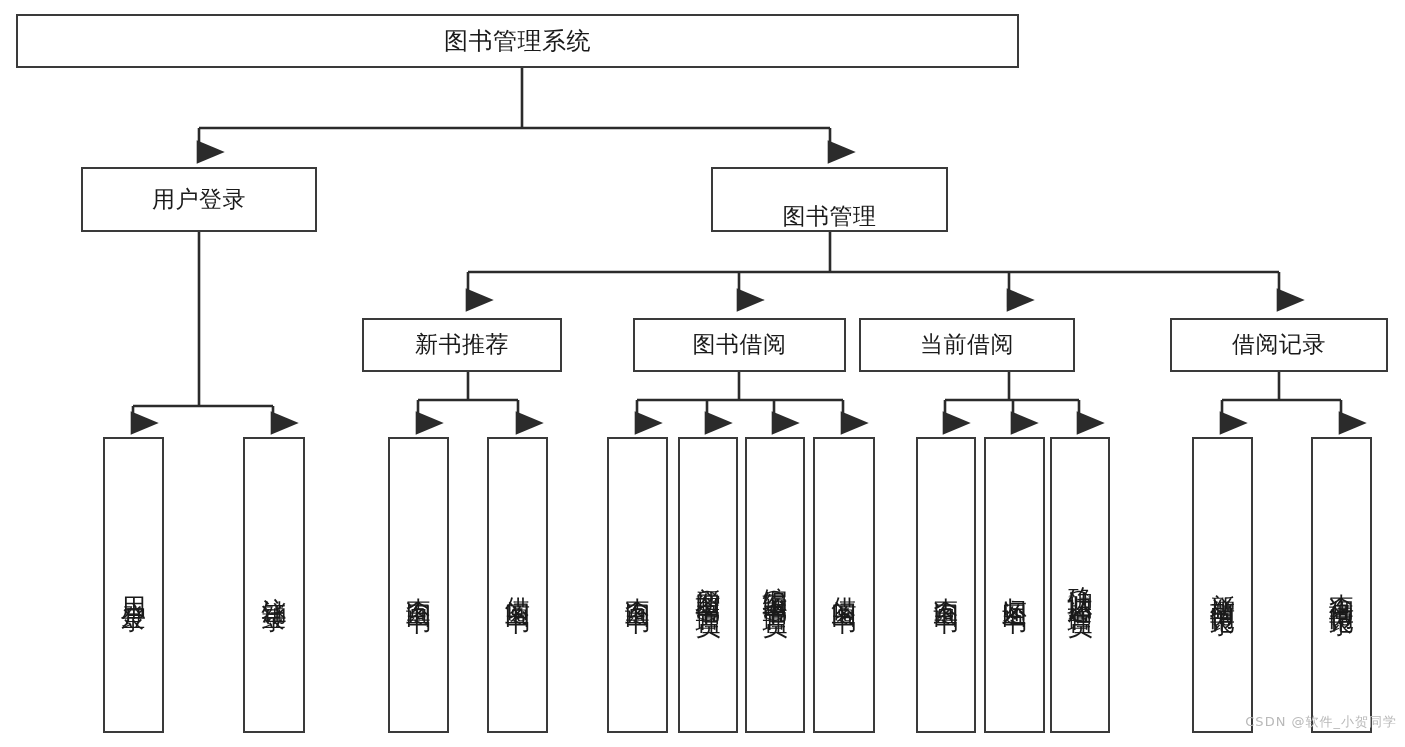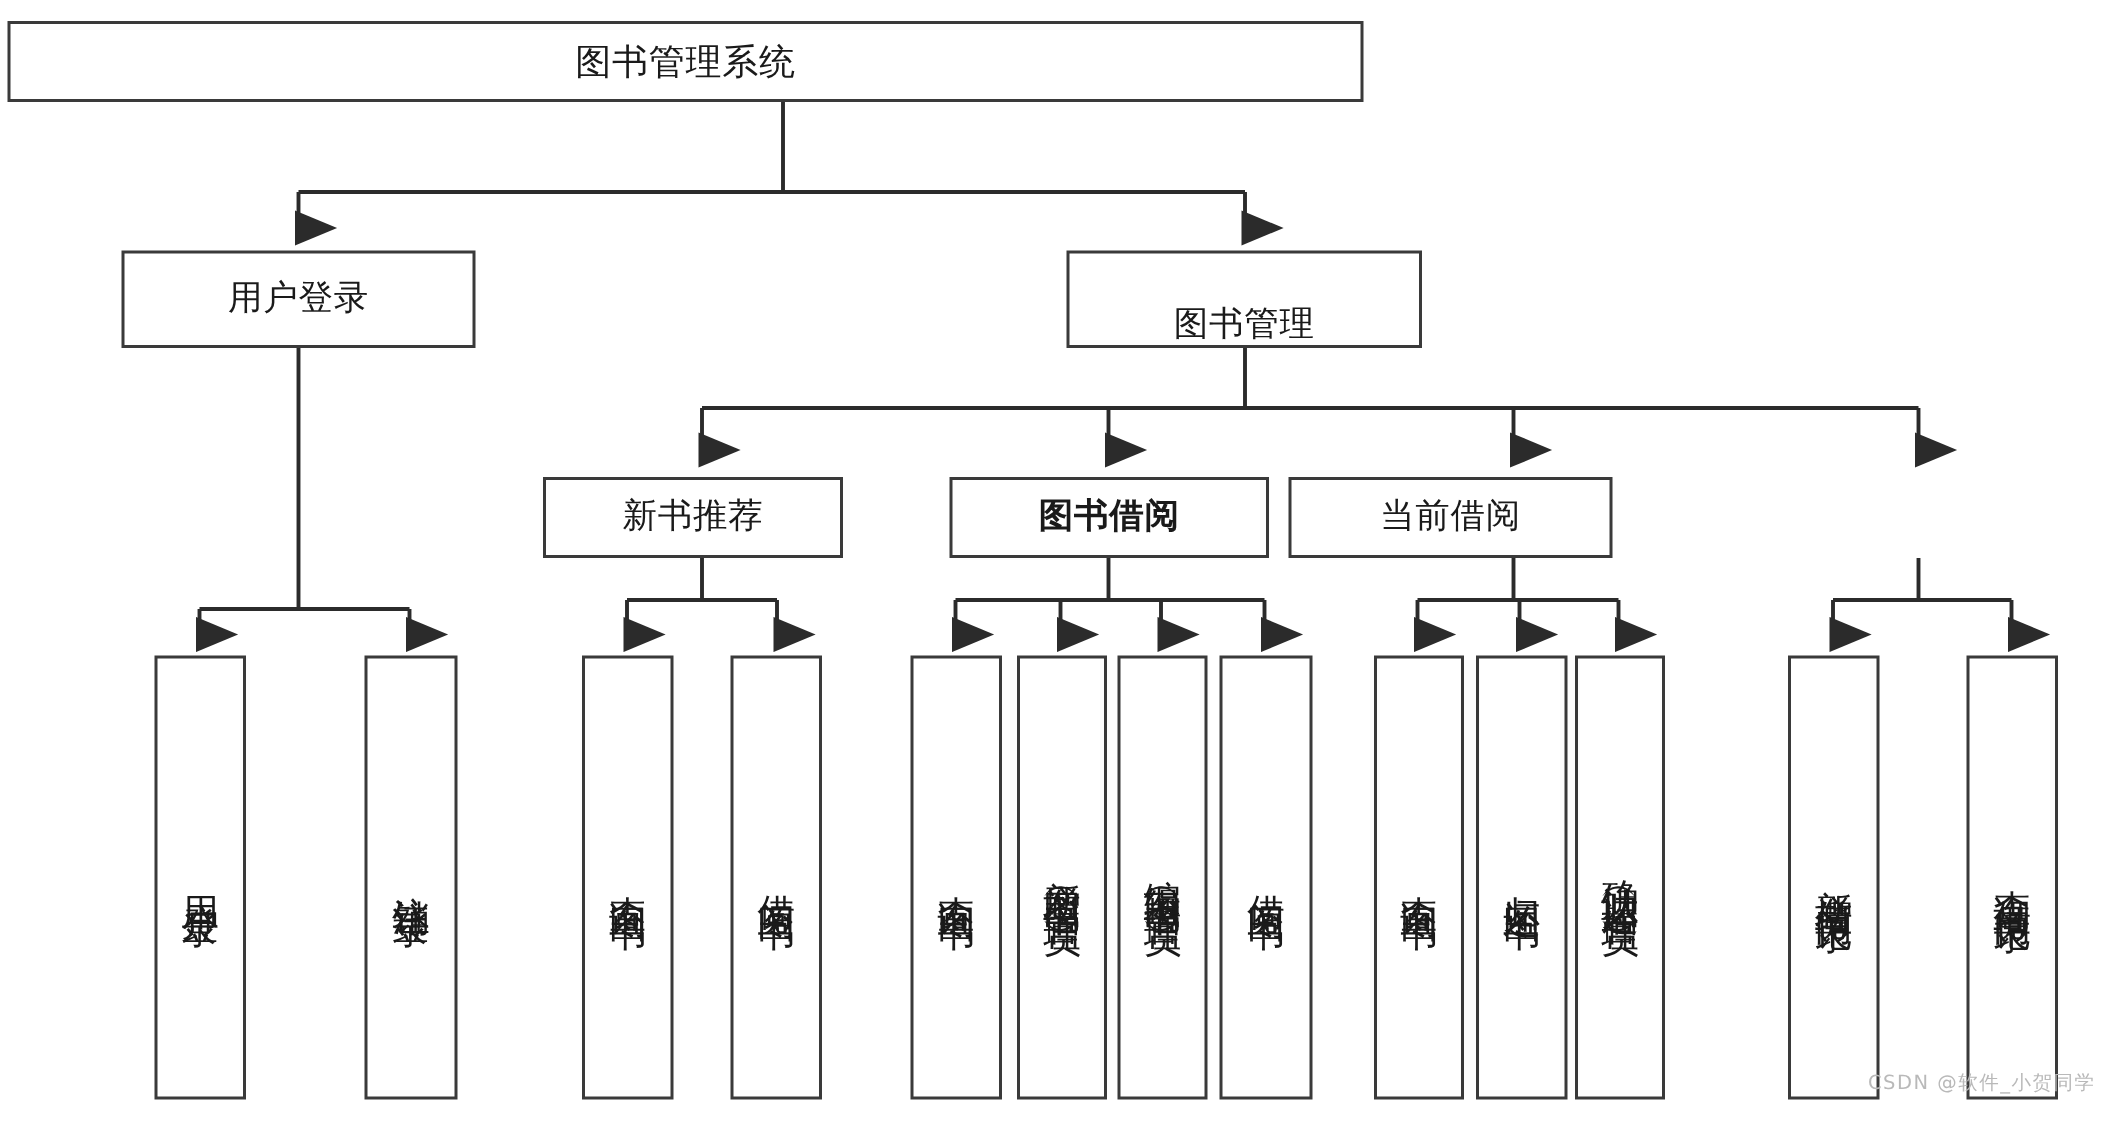--- a/index.html
+++ b/index.html
@@ -125,40 +125,43 @@
       <path d="M 1013 400 L 1013 423" marker-end="url(#arrow)"></path>
       <path d="M 1079 400 L 1079 423" marker-end="url(#arrow)"></path>
 
       <path d="M 1279 372 L 1279 400"></path>
       <path d="M 1222 400 L 1341 400"></path>
       <path d="M 1222 400 L 1222 423" marker-end="url(#arrow)"></path>
       <path d="M 1341 400 L 1341 423" marker-end="url(#arrow)"></path>
     </g>
   </svg>
 
-  <div class="node horiz root" style="left:5px; top:14px; width:904px; height:54px;">
+  <div class="node horiz root" style="left:16px; top:14px; width:1003px; height:54px;">
     <span class="node-label">图书管理系统</span>
   </div>
 
   <div class="node horiz" style="left:81px; top:167px; width:236px; height:65px;">
     <span class="node-label">用户登录</span>
   </div>
   <div class="node horiz" style="left:711px; top:167px; width:237px; height:65px;align-items:flex-end;">
     <span class="node-label">图书管理</span>
   </div>
 
   <div class="node horiz" style="left:362px; top:318px; width:200px; height:54px;">
     <span class="node-label">新书推荐</span>
   </div>
-  <div class="node horiz" style="left:633px; top:318px; width:213px; height:54px;font-weight:bold;">
+  <div class="node horiz" style="left:633px; top:318px; width:213px; height:54px;">
     <span class="node-label">图书借阅</span>
   </div>
   <div class="node horiz" style="left:859px; top:318px; width:216px; height:54px;">
     <span class="node-label">当前借阅</span>
   </div>
+  <div class="node horiz" style="left:1170px; top:318px; width:218px; height:54px;">
+    <span class="node-label">借阅记录</span>
+  </div>
 
   <div class="node vert" style="left:103px; top:437px; width:61px; height:296px;">
     <span class="node-label">用户登录</span>
   </div>
   <div class="node vert" style="left:243px; top:437px; width:62px; height:296px;">
     <span class="node-label">注销登录</span>
   </div>
 
   <div class="node vert" style="left:388px; top:437px; width:61px; height:296px;">
     <span class="node-label">查询图书</span>

